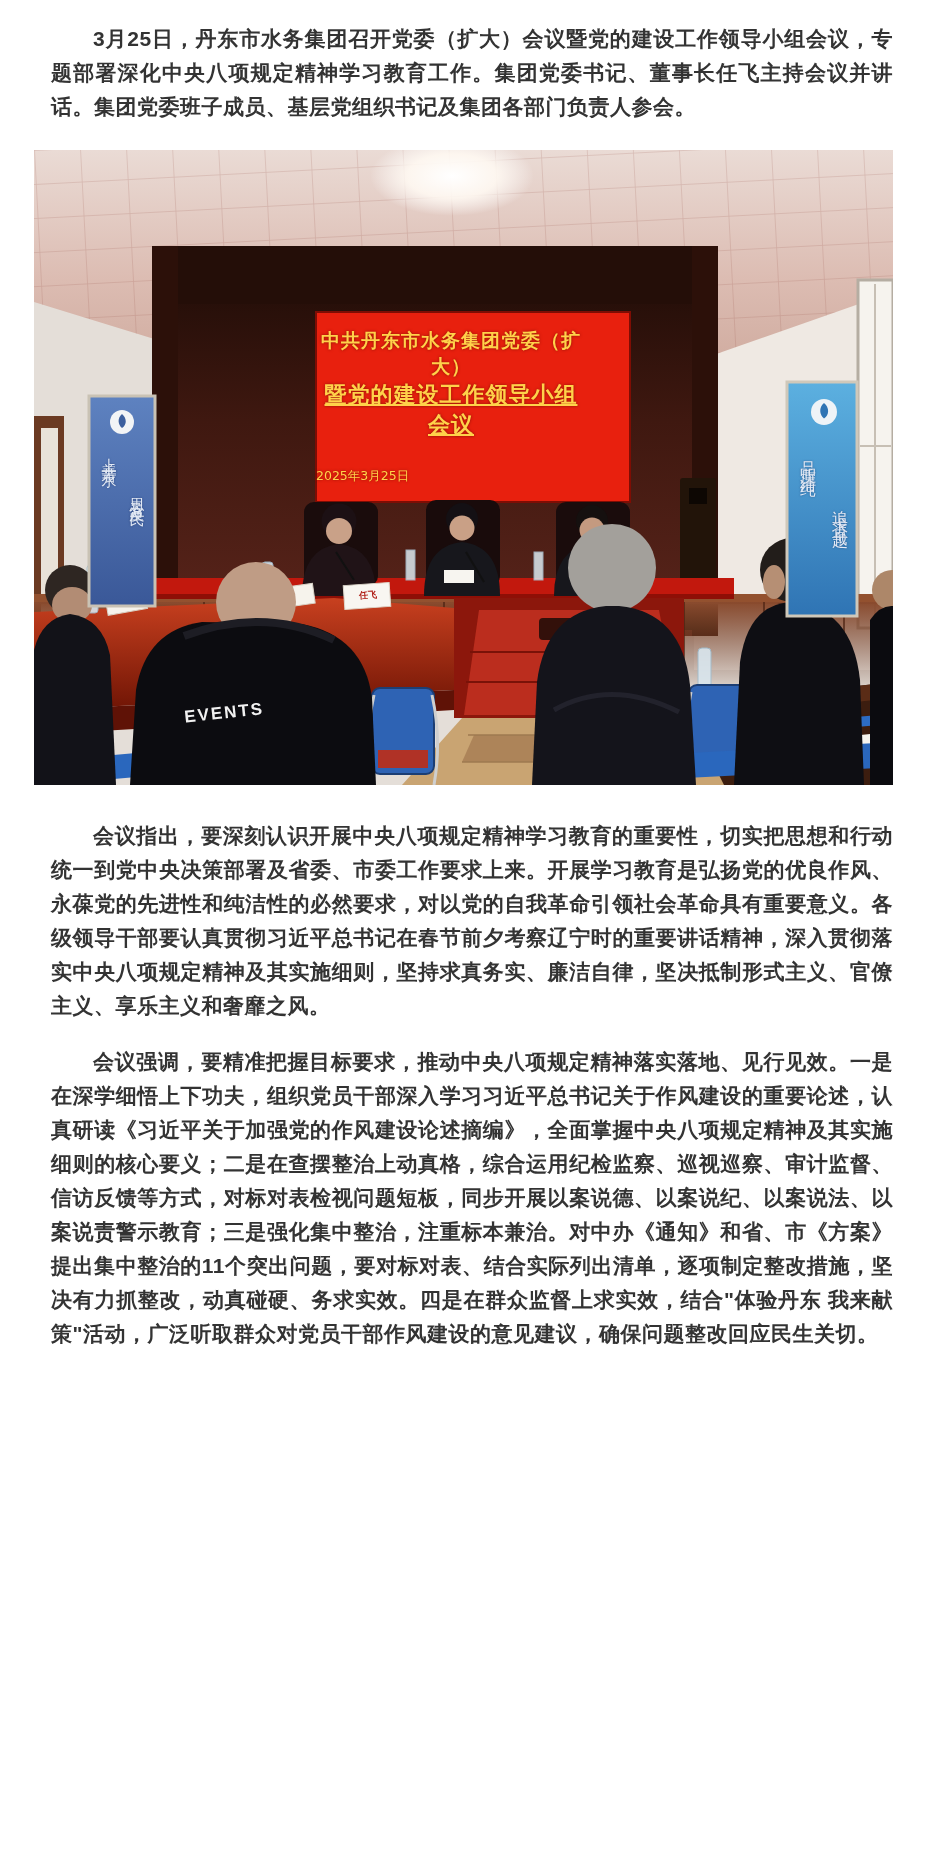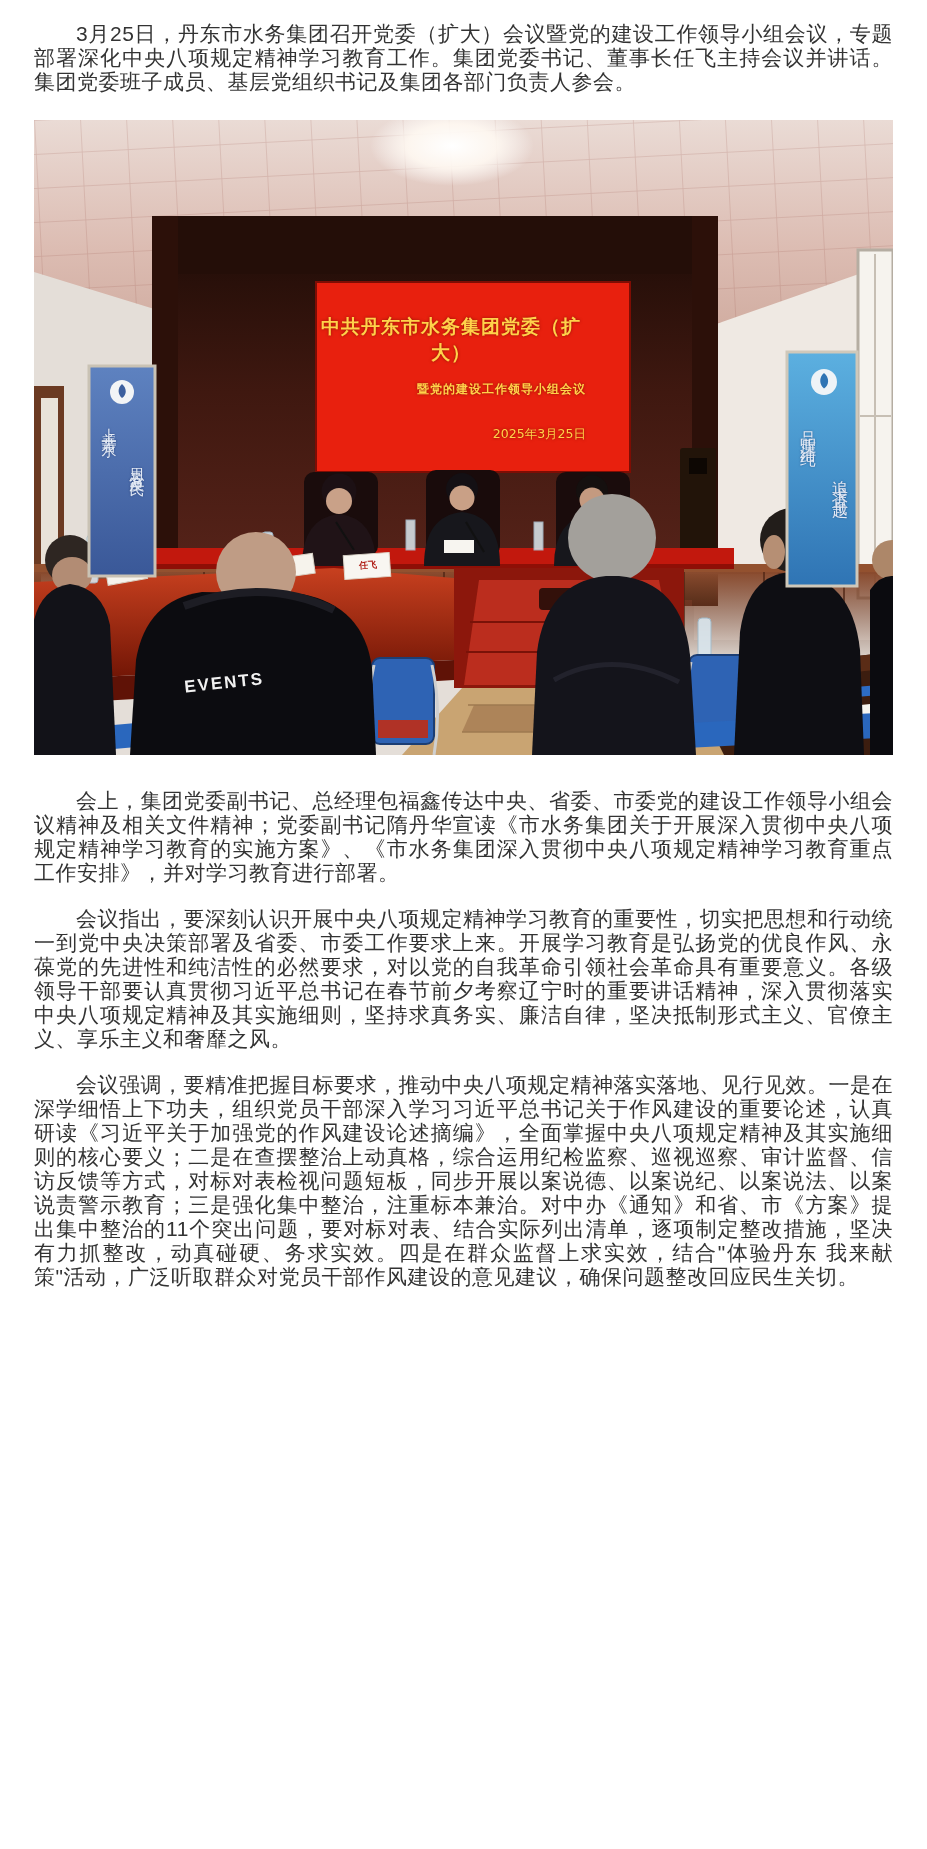--- a/index.html
+++ b/index.html
@@ -4,48 +4,49 @@
 <style>
   html,body{margin:0;padding:0;}
   body{
     width:927px;
     background:#ffffff;
     font-family:"Liberation Sans","DejaVu Sans",sans-serif;
     color:#333333;
   }
   main{padding:22px 34px 40px 34px;}
   p.para{
-    margin:0 0 22px 0;
+    margin:0 0 22px 17px;
     font-size:21px;
-    line-height:24px;
+    line-height:34px;
     text-align:justify;
     text-indent:2em;
     color:#333333;
     letter-spacing:0.5px;
+    font-weight:bold;
   }
   
   figure.photo{
     position:relative;
     width:859px;height:635px;
     margin:26px 0 34px 0;
     overflow:hidden;
     background:#e4ded8;
   }
   figure.photo svg{position:absolute;left:0;top:0;}
   .overlay{position:absolute;pointer-events:none;}
   .screen-text{
     left:282px;top:162px;width:270px;height:190px;
-    display:flex;flex-direction:column;align-items:flex-end;
-    padding-top:32px;box-sizing:border-box;
+    display:flex;flex-direction:column;align-items:flex-start;
+    padding-top:16px;box-sizing:border-box;
     color:#ffd24a;font-weight:bold;text-align:center;
     text-shadow:0 0 3px rgba(130,16,4,.9);
     font-family:"DejaVu Sans",sans-serif;
   }
   .screen-line1{font-size:19px;letter-spacing:1px;}
-  .screen-line2{font-size:12px;margin-top:15px;letter-spacing:1px;}
+  .screen-line2{font-size:22px;letter-spacing:1px;text-decoration:underline;}
   .screen-date{font-size:12.5px;margin-top:28px;font-weight:normal;}
   .vtext{
     writing-mode:vertical-rl;text-orientation:upright;
     color:#e3eaf5;font-family:"DejaVu Sans",sans-serif;
     text-shadow:0 0 2px rgba(30,50,100,.6);
   }
   .lb1{left:65px;top:296px;font-size:15px;letter-spacing:5px;}
   .lb2{left:93px;top:336px;font-size:15px;letter-spacing:5px;}
   .rb1{left:763px;top:298px;font-size:16px;letter-spacing:7px;}
   .rb2{left:795px;top:348px;font-size:16px;letter-spacing:7px;}
@@ -270,17 +271,16 @@
       <div class="screen-date">2025年3月25日</div>
     </div>
     <div class="overlay vtext lb1">上善若水</div>
     <div class="overlay vtext lb2">思盈及民</div>
     <div class="overlay vtext rb1">品质清纯</div>
     <div class="overlay vtext rb2">追求卓越</div>
     <div class="overlay jacket-text">EVENTS</div>
     <div class="overlay plate-text">任飞</div>
   </figure>
 
-  <p class="para">会上，集团党委副书记、总经理包福鑫传达中央、省委、市委党的建设工作领导小组会议精神及相关文件精神；党委副书记隋丹华宣读《市水务集团关于开展深入贯彻中央八项规定精神学习教育的实施方案》、《市水务集团深入贯彻中央八项规定精神学习教育重点工作安排》，并对学习教育进行部署。</p>
   <p class="para">会议指出，要深刻认识开展中央八项规定精神学习教育的重要性，切实把思想和行动统一到党中央决策部署及省委、市委工作要求上来。开展学习教育是弘扬党的优良作风、永葆党的先进性和纯洁性的必然要求，对以党的自我革命引领社会革命具有重要意义。各级领导干部要认真贯彻习近平总书记在春节前夕考察辽宁时的重要讲话精神，深入贯彻落实中央八项规定精神及其实施细则，坚持求真务实、廉洁自律，坚决抵制形式主义、官僚主义、享乐主义和奢靡之风。</p>
   <p class="para">会议强调，要精准把握目标要求，推动中央八项规定精神落实落地、见行见效。一是在深学细悟上下功夫，组织党员干部深入学习习近平总书记关于作风建设的重要论述，认真研读《习近平关于加强党的作风建设论述摘编》，全面掌握中央八项规定精神及其实施细则的核心要义；二是在查摆整治上动真格，综合运用纪检监察、巡视巡察、审计监督、信访反馈等方式，对标对表检视问题短板，同步开展以案说德、以案说纪、以案说法、以案说责警示教育；三是强化集中整治，注重标本兼治。对中办《通知》和省、市《方案》提出集中整治的11个突出问题，要对标对表、结合实际列出清单，逐项制定整改措施，坚决有力抓整改，动真碰硬、务求实效。四是在群众监督上求实效，结合"体验丹东 我来献策"活动，广泛听取群众对党员干部作风建设的意见建议，确保问题整改回应民生关切。</p>
 
 </main>
 
 </body></html>

